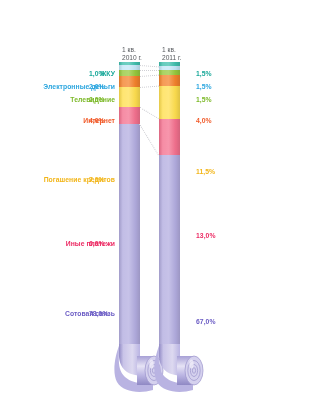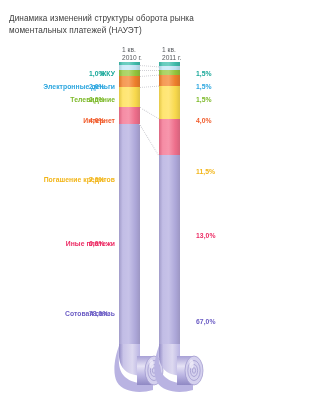--- a/index.html
+++ b/index.html
@@ -112,21 +112,20 @@
     width: 19px;
     height: 0;
     border-top: 1px dotted #cfcfd4;
   }
 </style>
 </head>
 <body>
 
 <div id="chart-root">
 
-  <div class="title">Динамика изменений структуры оборота рынка моментальных платежей (НАУЭТ)</div>
 
   <div class="col-head c0">1 кв.
 2010 г.</div>
   <div class="col-head c1">1 кв.
 2011 г.</div>
 
   <div class="plot">
     <div class="strip c0" id="strip0">
         <div class="seg" style="height: 2.83px; background: rgb(63, 191, 173);"></div>
         <div class="seg" style="height: 5.66px; background: rgb(195, 230, 247);"></div>

